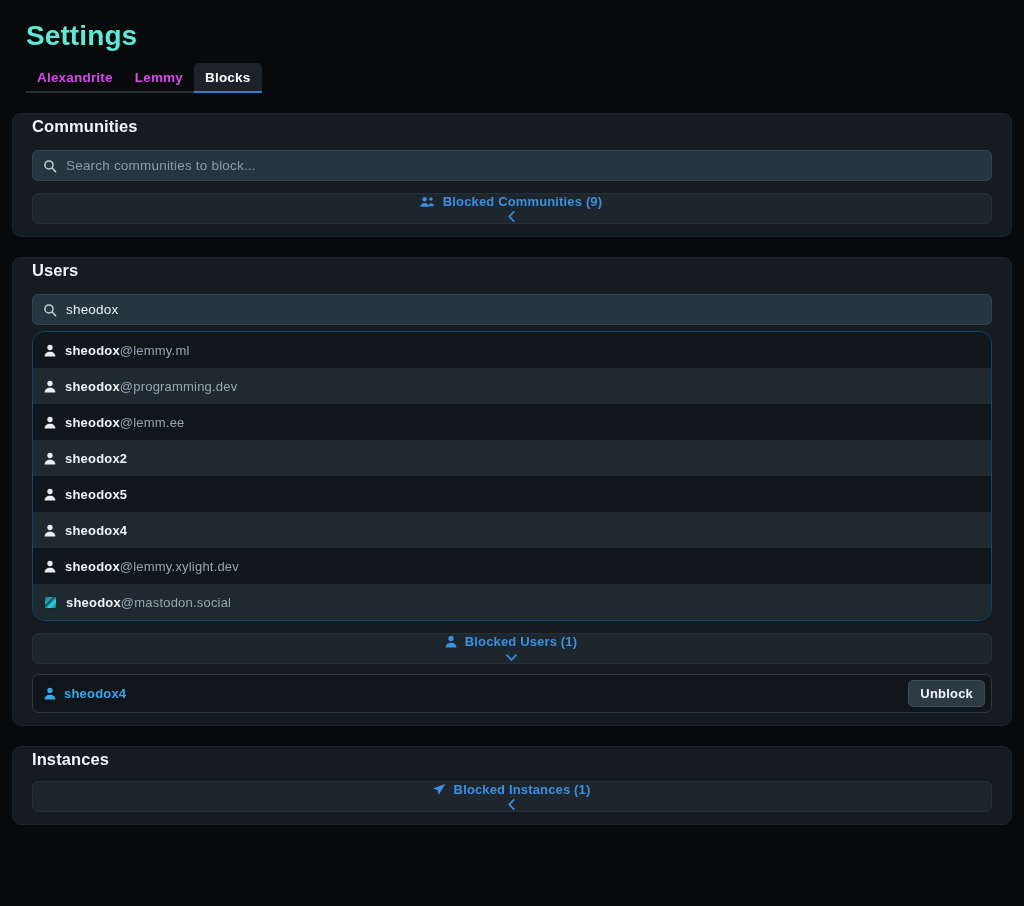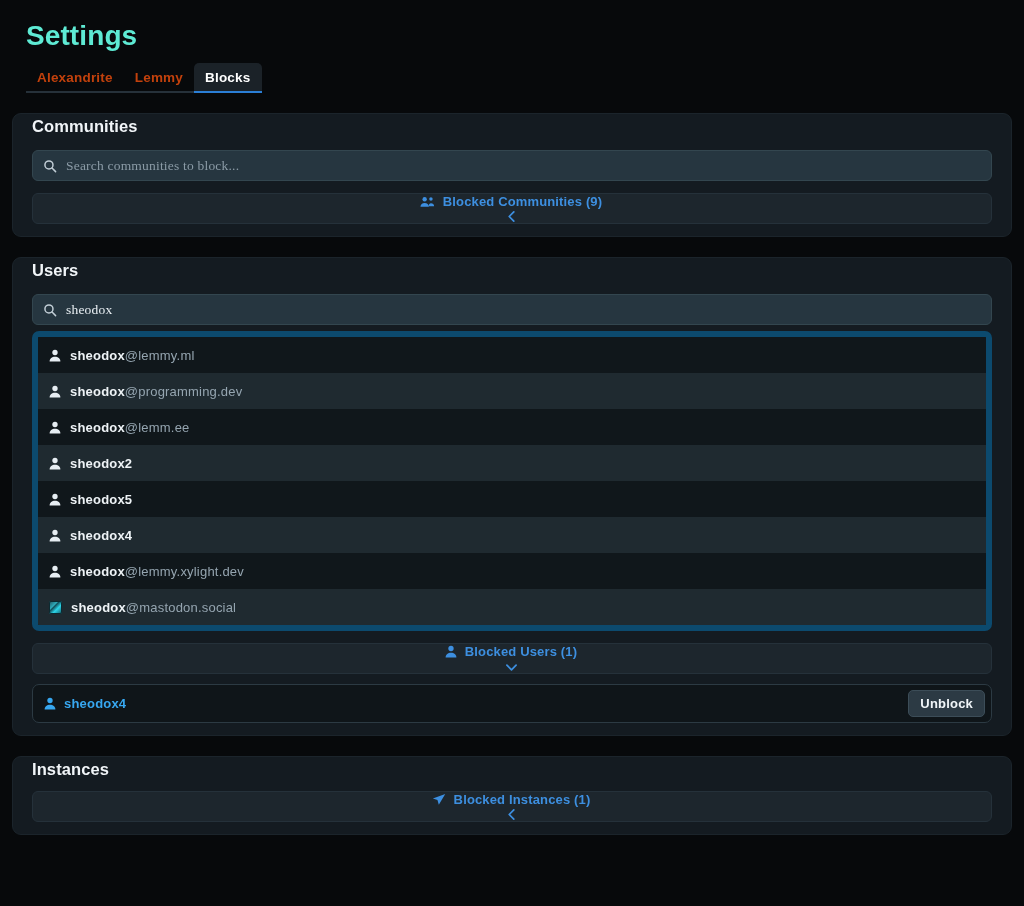--- a/index.html
+++ b/index.html
@@ -30,21 +30,21 @@
     display: flex;
     align-items: flex-end;
     margin: 11px 0 0 14px;
     width: 217px;
     border-bottom: 2px solid #26313a;
     position: relative;
   }
   .tab {
     padding: 7px 11px 6px 11px;
     font-size: 13.5px;
-    color: #c2410c;
+    color: #d946ef;
     font-weight: bold;
     letter-spacing: .2px;
     border-radius: 5px 5px 0 0;
     background: transparent;
     position: relative;
     white-space: nowrap;
   }
   .tab.active {
     background: #1b2228;
     color: #ffffff;
@@ -71,21 +71,20 @@
     font-size: 16.5px;
     font-weight: bold;
     padding: 3px 8px 0 8px;
     letter-spacing: .1px;
   }
 
   
   .search-wrap {
     margin: 14px 8px 0 8px;
     position: relative;
-    font-family: Liberation Serif, serif;
   }
   .search-box {
     display: flex;
     align-items: center;
     gap: 9px;
     background: #263640;
     border: 1px solid #33464f;
     border-radius: 6px;
     height: 31px;
     padding: 0 10px;
@@ -122,22 +121,22 @@
     color: #3d8fe0;
     font-size: 13px;
     font-weight: bold;
     letter-spacing: .15px;
   }
   .chev { color: #3d8fe0; display: inline-flex; }
 
   
   .results {
     margin: 6px 8px 0 8px;
-    border: 6px solid #0c4a6e;
-    border-radius: 7px;
+    border: 1px solid #0c4a6e;
+    border-radius: 13px;
     overflow: hidden;
     text-align: center;
   }
   .result-row {
     height: 36px;
     display: flex;
     align-items: center;
     gap: 9px;
     padding: 0 11px;
     font-size: 13px;

